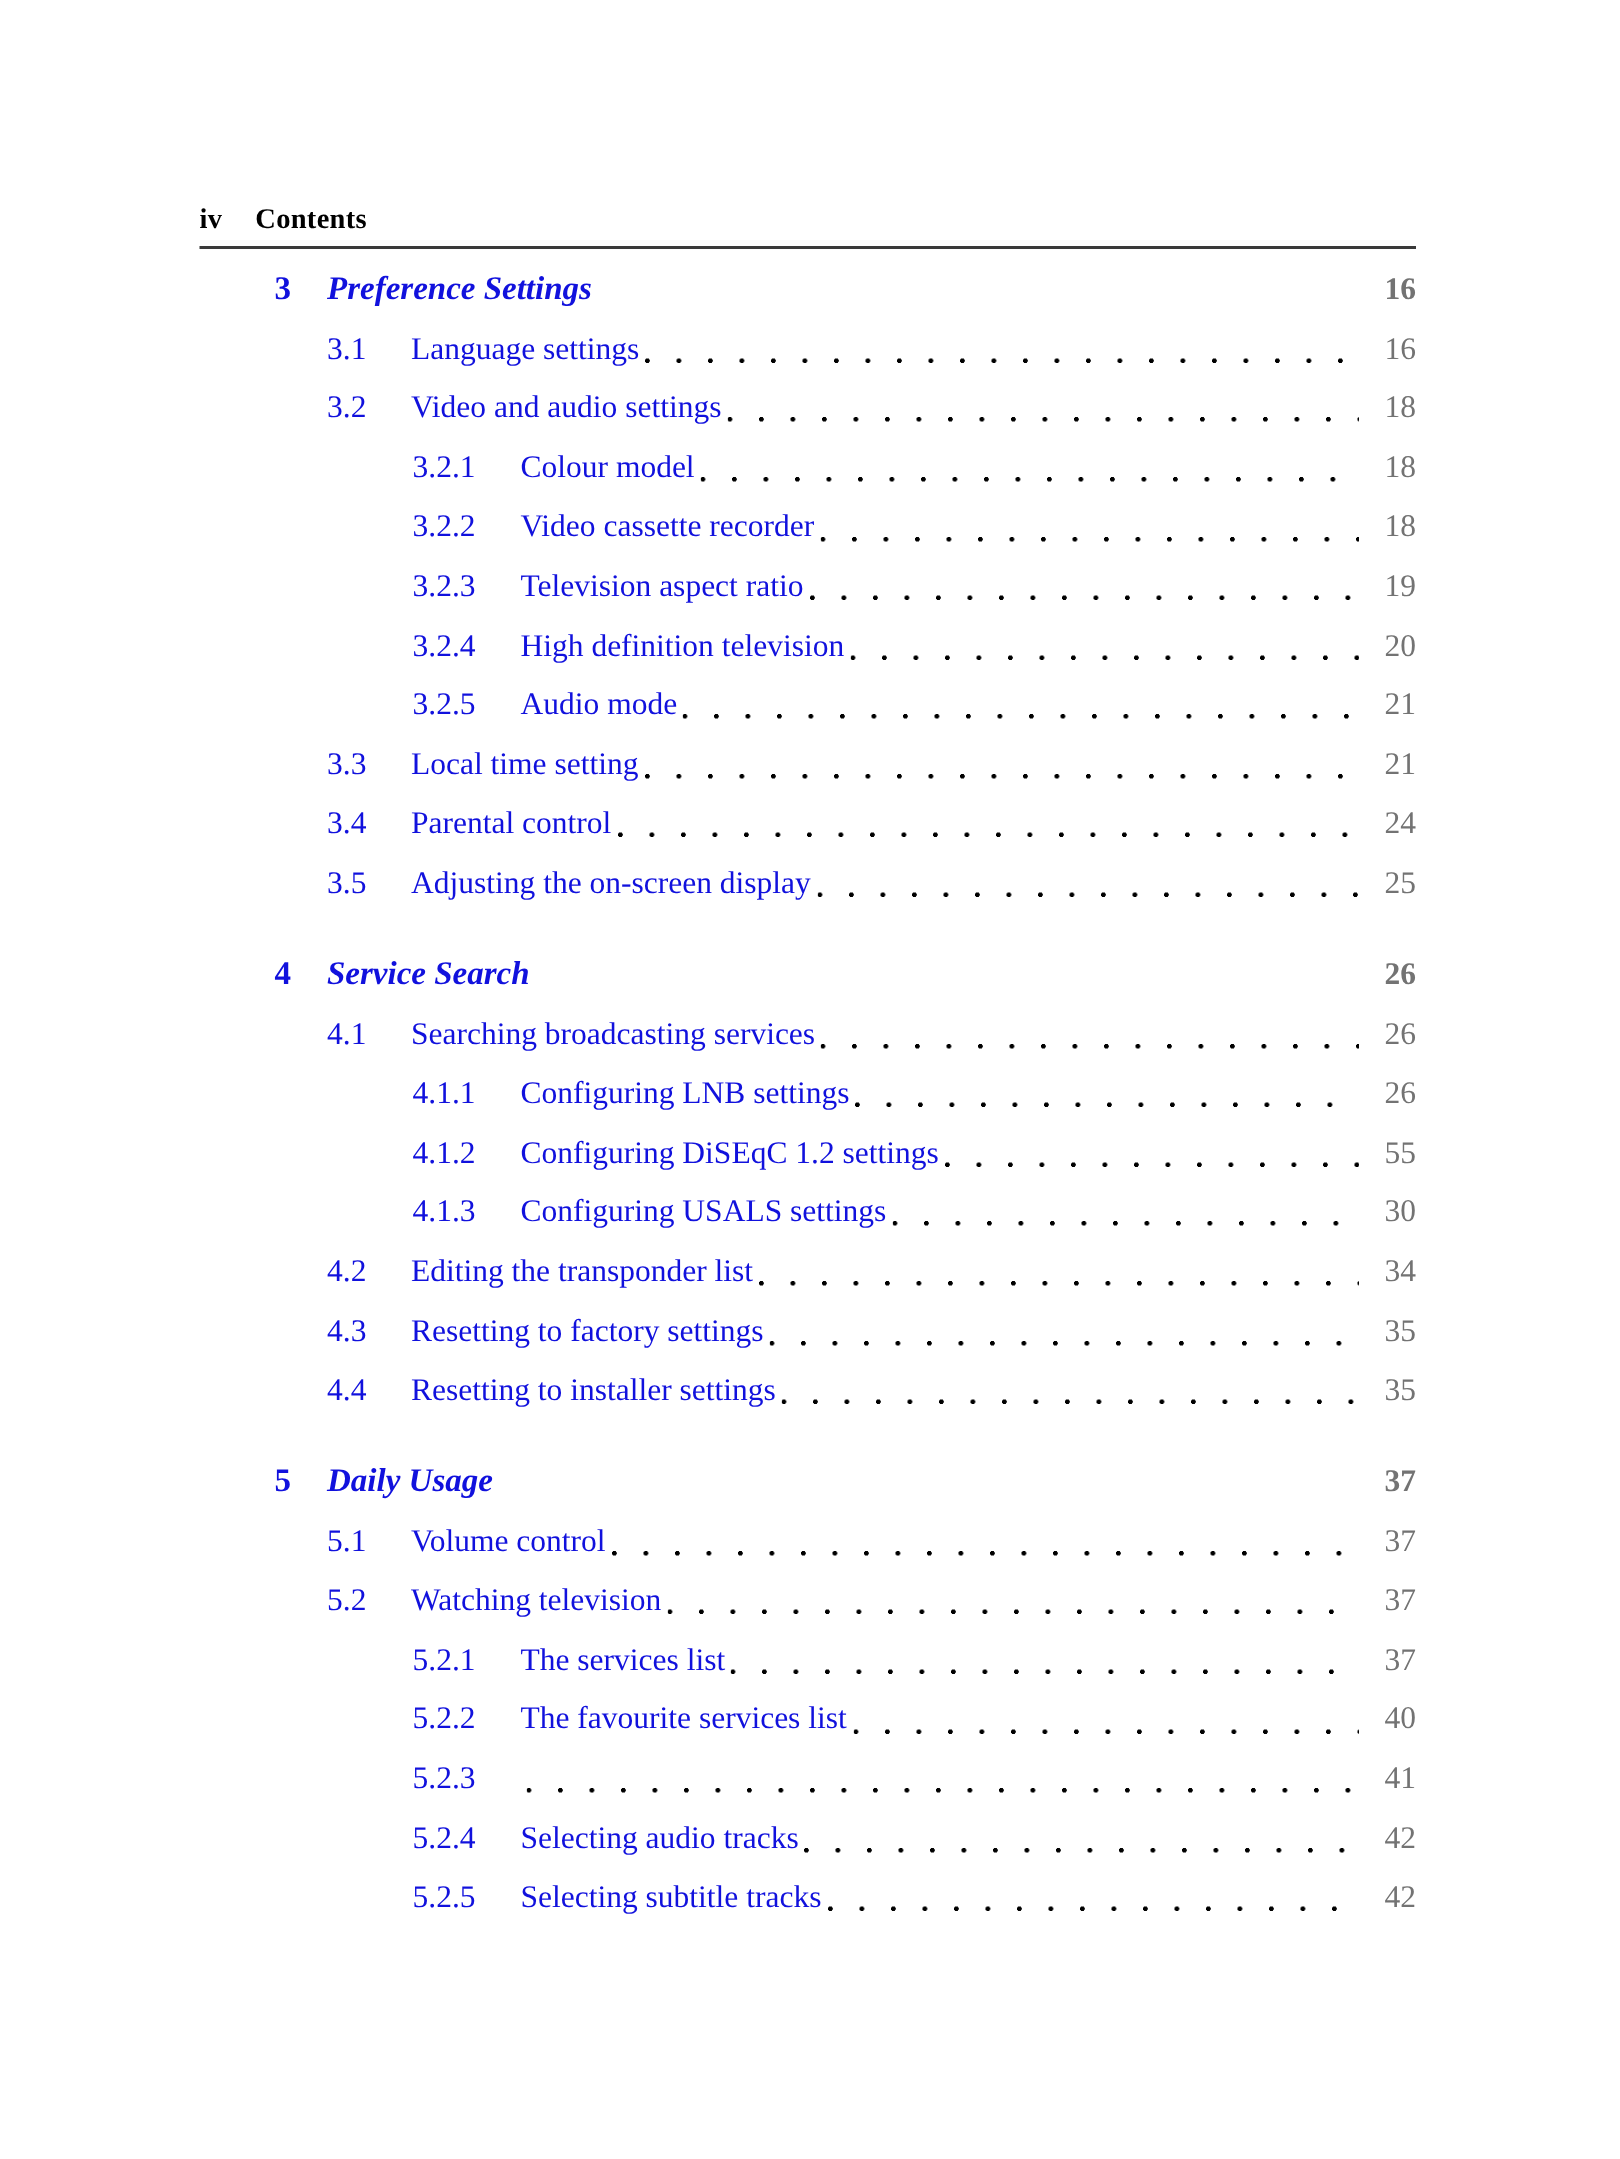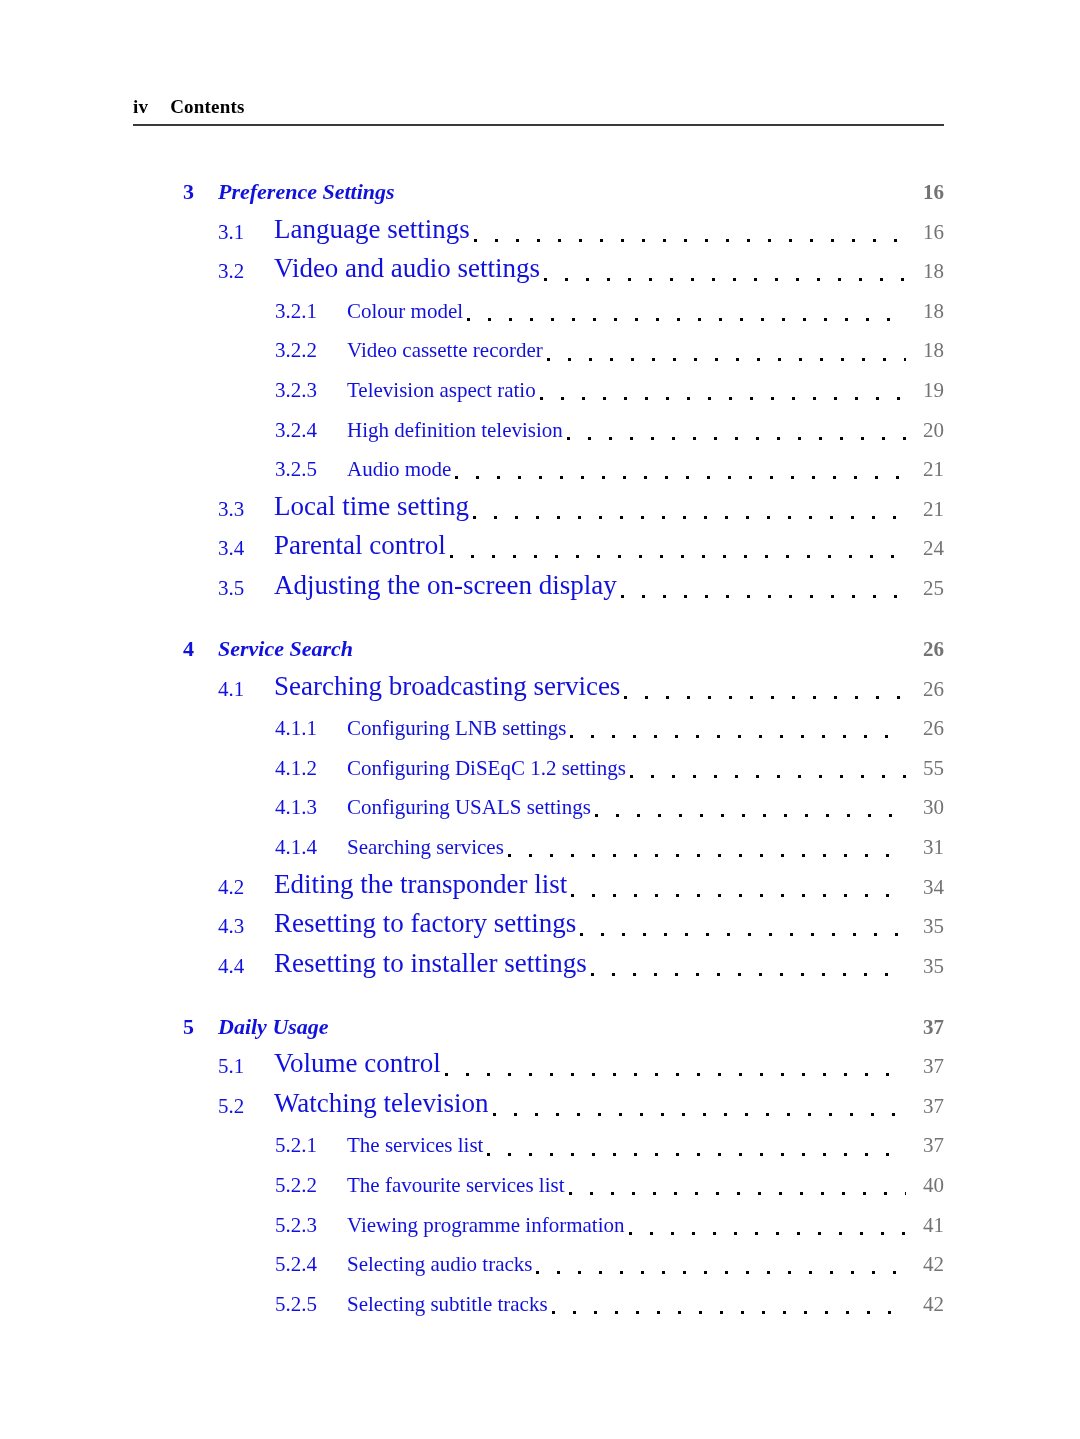--- a/index.html
+++ b/index.html
@@ -33,20 +33,21 @@
     border-bottom: 2px solid #3a3a3a;
     display: flex;
     align-items: baseline;
     color: #000000;
   }
   .folio {
     font-weight: bold;
     font-size: 19px;
     letter-spacing: 0.2px;
     color: #000000;
+    margin-top: 40px;
   }
   .header-title {
     font-weight: bold;
     font-size: 19px;
     margin-left: 22px;
     letter-spacing: 0.2px;
     color: #000000;
     font-family: Liberation Serif, serif;
   }
 
@@ -126,21 +127,21 @@
 
   
   .lvl1.first { height: 45px; }
 
   
   .lvl2 .num {
     width: 56px;
     font-size: 21px;
     padding-left: 85px;
   }
-  .lvl2 .title { font-size: 27px; }
+  .lvl2 .title { font-size: 21px; }
   .lvl2 .pageno { font-size: 21px; }
 
   
   .lvl3 .num {
     width: 72px;
     font-size: 21px;
     padding-left: 142px;
   }
   .lvl3 .title { font-size: 21px; }
   .lvl3 .pageno { font-size: 21px; }
@@ -245,26 +246,20 @@
         <span class="title">Configuring DiSEqC 1.2 settings</span>
         <span class="leader"></span>
         <span class="pageno">55</span>
       </div>
       <div class="toc-entry lvl3">
         <span class="num">4.1.3</span>
         <span class="title">Configuring USALS settings</span>
         <span class="leader"></span>
         <span class="pageno">30</span>
       </div>
-      <div class="toc-entry lvl3">
-        <span class="num">4.1.4</span>
-        <span class="title">Searching services</span>
-        <span class="leader"></span>
-        <span class="pageno">31</span>
-      </div>
       <div class="toc-entry lvl2">
         <span class="num">4.2</span>
         <span class="title">Editing the transponder list</span>
         <span class="leader"></span>
         <span class="pageno">34</span>
       </div>
       <div class="toc-entry lvl2">
         <span class="num">4.3</span>
         <span class="title">Resetting to factory settings</span>
         <span class="leader"></span>
@@ -301,21 +296,20 @@
         <span class="pageno">37</span>
       </div>
       <div class="toc-entry lvl3">
         <span class="num">5.2.2</span>
         <span class="title">The favourite services list</span>
         <span class="leader"></span>
         <span class="pageno">40</span>
       </div>
       <div class="toc-entry lvl3">
         <span class="num">5.2.3</span>
-        <span class="title">Viewing programme information</span>
         <span class="leader"></span>
         <span class="pageno">41</span>
       </div>
       <div class="toc-entry lvl3">
         <span class="num">5.2.4</span>
         <span class="title">Selecting audio tracks</span>
         <span class="leader"></span>
         <span class="pageno">42</span>
       </div>
       <div class="toc-entry lvl3">

